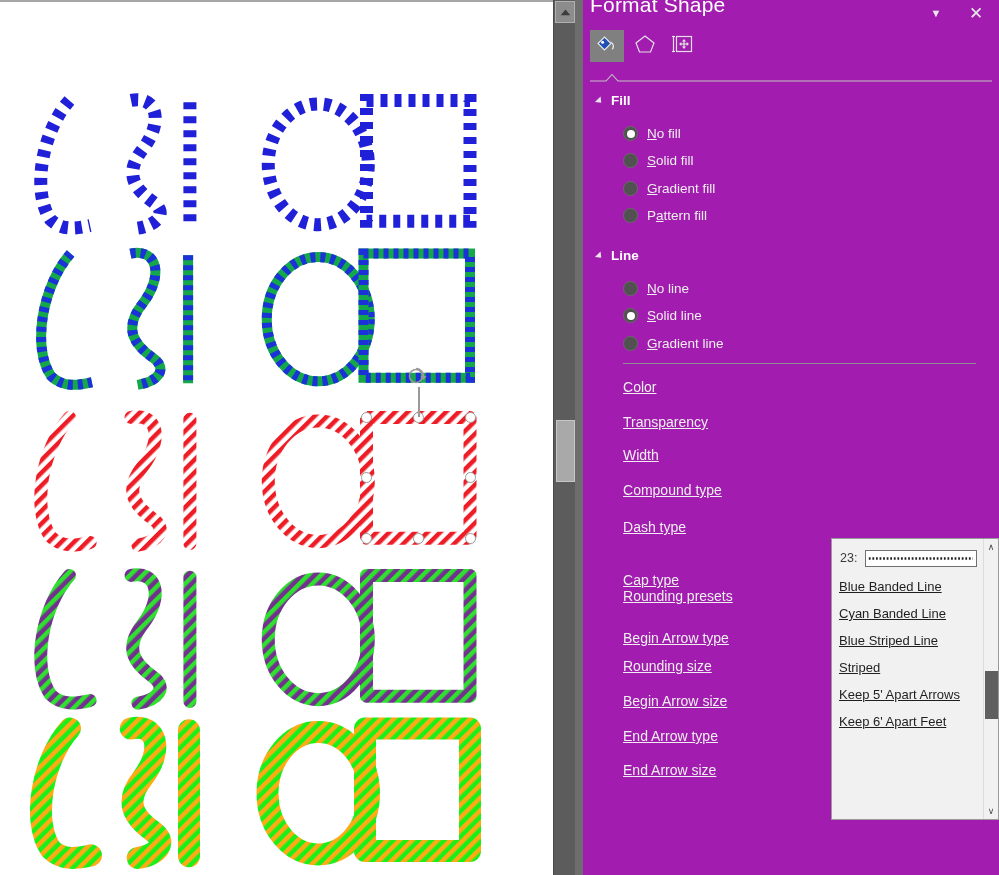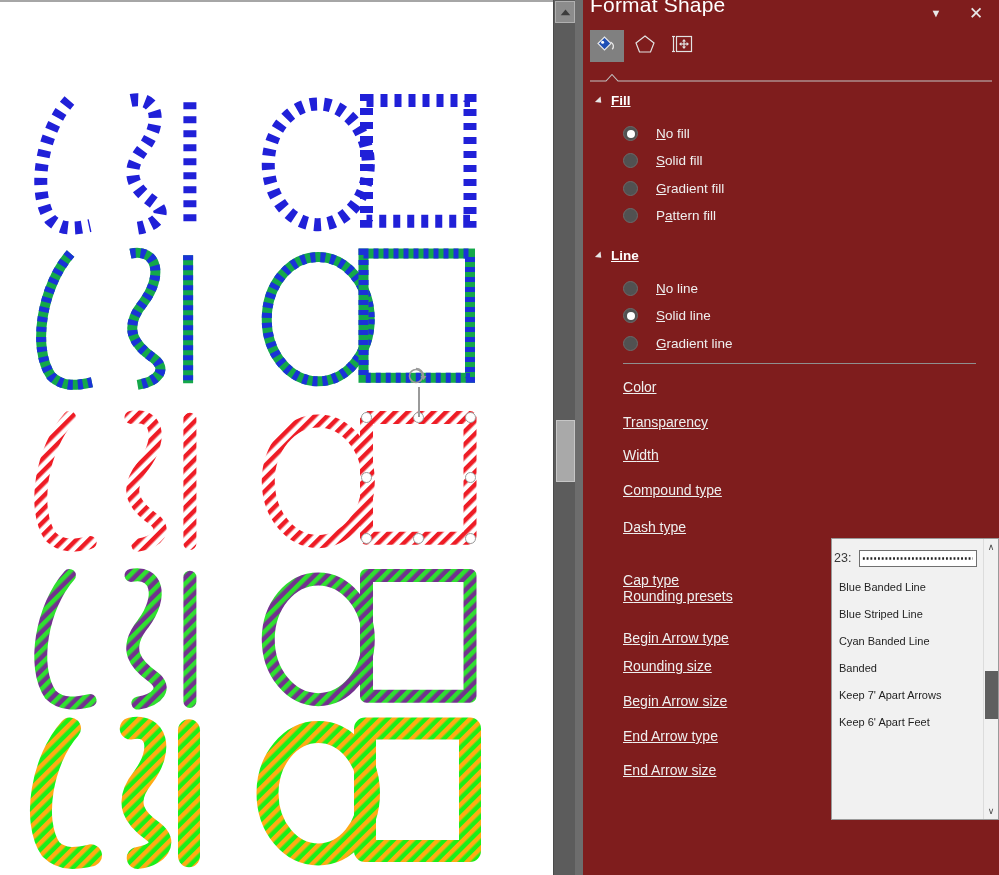--- a/index.html
+++ b/index.html
@@ -45,21 +45,21 @@
   }
   #panel-gap {
     position: absolute; left: 575px; top: 0;
     width: 8px; height: 875px; background: #6d6d6d;
   }
 
   
   #panel {
     position: absolute; left: 583px; top: 0;
     width: 416px; height: 875px;
-    background: #7f1d1d;
+    background: #a21caf;
     color: #f2f2f2;
   }
   #panel-header {
     position: absolute; left: 0; top: 0; width: 416px; height: 28px;
   }
   #panel-title {
     position: absolute; left: 7px; top: -7px;
     font-size: 21px; color: #ffffff; letter-spacing: .2px;
     white-space: nowrap;
   }
@@ -80,34 +80,34 @@
   .panel-tab.active { background: #808080; }
 
   #tab-underline {
     position: absolute; left: 7px; top: 72px; width: 402px; height: 11px;
   }
 
   
   .section-head {
     position: absolute; left: 14px;
     font-size: 13.5px; font-weight: bold; color: #ffffff;
-    display: flex; align-items: center; gap: 9px; text-decoration: underline;
+    display: flex; align-items: center; gap: 9px;
   }
   .tri {
     width: 0; height: 0;
     border-left: 5px solid #e6e6e6;
     border-top: 4.5px solid transparent;
     border-bottom: 4.5px solid transparent;
     transform: rotate(45deg);
   }
 
   
   .radio-row {
     position: absolute; left: 40px;
-    display: flex; align-items: center; gap: 18px;
+    display: flex; align-items: center; gap: 9px;
     font-size: 13.5px; color: #efefef;
   }
   .radio {
     width: 15px; height: 15px; border-radius: 50%;
     background: #515151; border: 1px solid #6a6a6a;
     display: flex; align-items: center; justify-content: center;
     flex: none;
   }
   .radio.on::after {
     content: ""; width: 8px; height: 8px; border-radius: 50%; background: #ffffff;
@@ -129,33 +129,33 @@
     position: absolute; left: 831px; top: 538px;
     width: 168px; height: 282px;
     background: #f1f1f1;
     border: 1px solid #9a9a9a;
   }
   #dash-dropdown .inner {
     position: absolute; left: 0; top: 0; right: 15px; bottom: 0;
     padding: 6px 0 0 0;
   }
   #dd-preview {
-    height: 22px; margin: 2px 6px 4px 2px;
+    height: 22px; margin: 2px 6px 4px 8px;
     display: flex; align-items: center; gap: 8px;
   }
   #dd-preview .num { font-size: 12.5px; color: #3a3a3a; }
   #dd-preview .swatch {
     flex: 1; height: 17px; background: #ffffff;
     border: 1px solid #707070;
     display: flex; align-items: center; padding: 0 2px;
   }
   .dd-item {
     height: 27px; padding-left: 7px;
     display: flex; align-items: center;
-    font-size: 11px; color: #1f1f1f; white-space: nowrap;
+    font-size: 13px; color: #1f1f1f; white-space: nowrap; text-decoration: underline;
   }
   #dd-scrollbar {
     position: absolute; right: 0; top: 0;
     width: 15px; height: 100%;
     background: #f1f1f1; border-left: 1px solid #dcdcdc;
   }
   #dd-scrollbar .arw {
     height: 16px; display: flex; align-items: center; justify-content: center;
     color: #4a4a4a; font-size: 9px;
   }
@@ -383,24 +383,24 @@
       <div id="dd-preview">
         <span class="num">23:</span>
         <span class="swatch">
           <svg width="100%" height="13" viewBox="0 0 130 13" preserveAspectRatio="none">
             <line x1="1" y1="6.5" x2="129" y2="6.5" stroke="#222" stroke-width="2.6" stroke-dasharray="2.2 2.2"></line>
           </svg>
         </span>
       </div>
       <div id="dd-items">
           <div class="dd-item">Blue Banded Line</div>
+          <div class="dd-item">Cyan Banded Line</div>
           <div class="dd-item">Blue Striped Line</div>
-          <div class="dd-item">Cyan Banded Line</div>
-          <div class="dd-item">Banded</div>
-          <div class="dd-item">Keep 7' Apart Arrows</div>
+          <div class="dd-item">Striped</div>
+          <div class="dd-item">Keep 5' Apart Arrows</div>
           <div class="dd-item">Keep 6' Apart Feet</div>
         </div>
     </div>
     <div id="dd-scrollbar">
       <div class="arw">∧</div>
       <div class="thumb"></div>
       <div class="arw" style="position:absolute;bottom:0;left:0;width:100%">∨</div>
     </div>
   </div>
 

